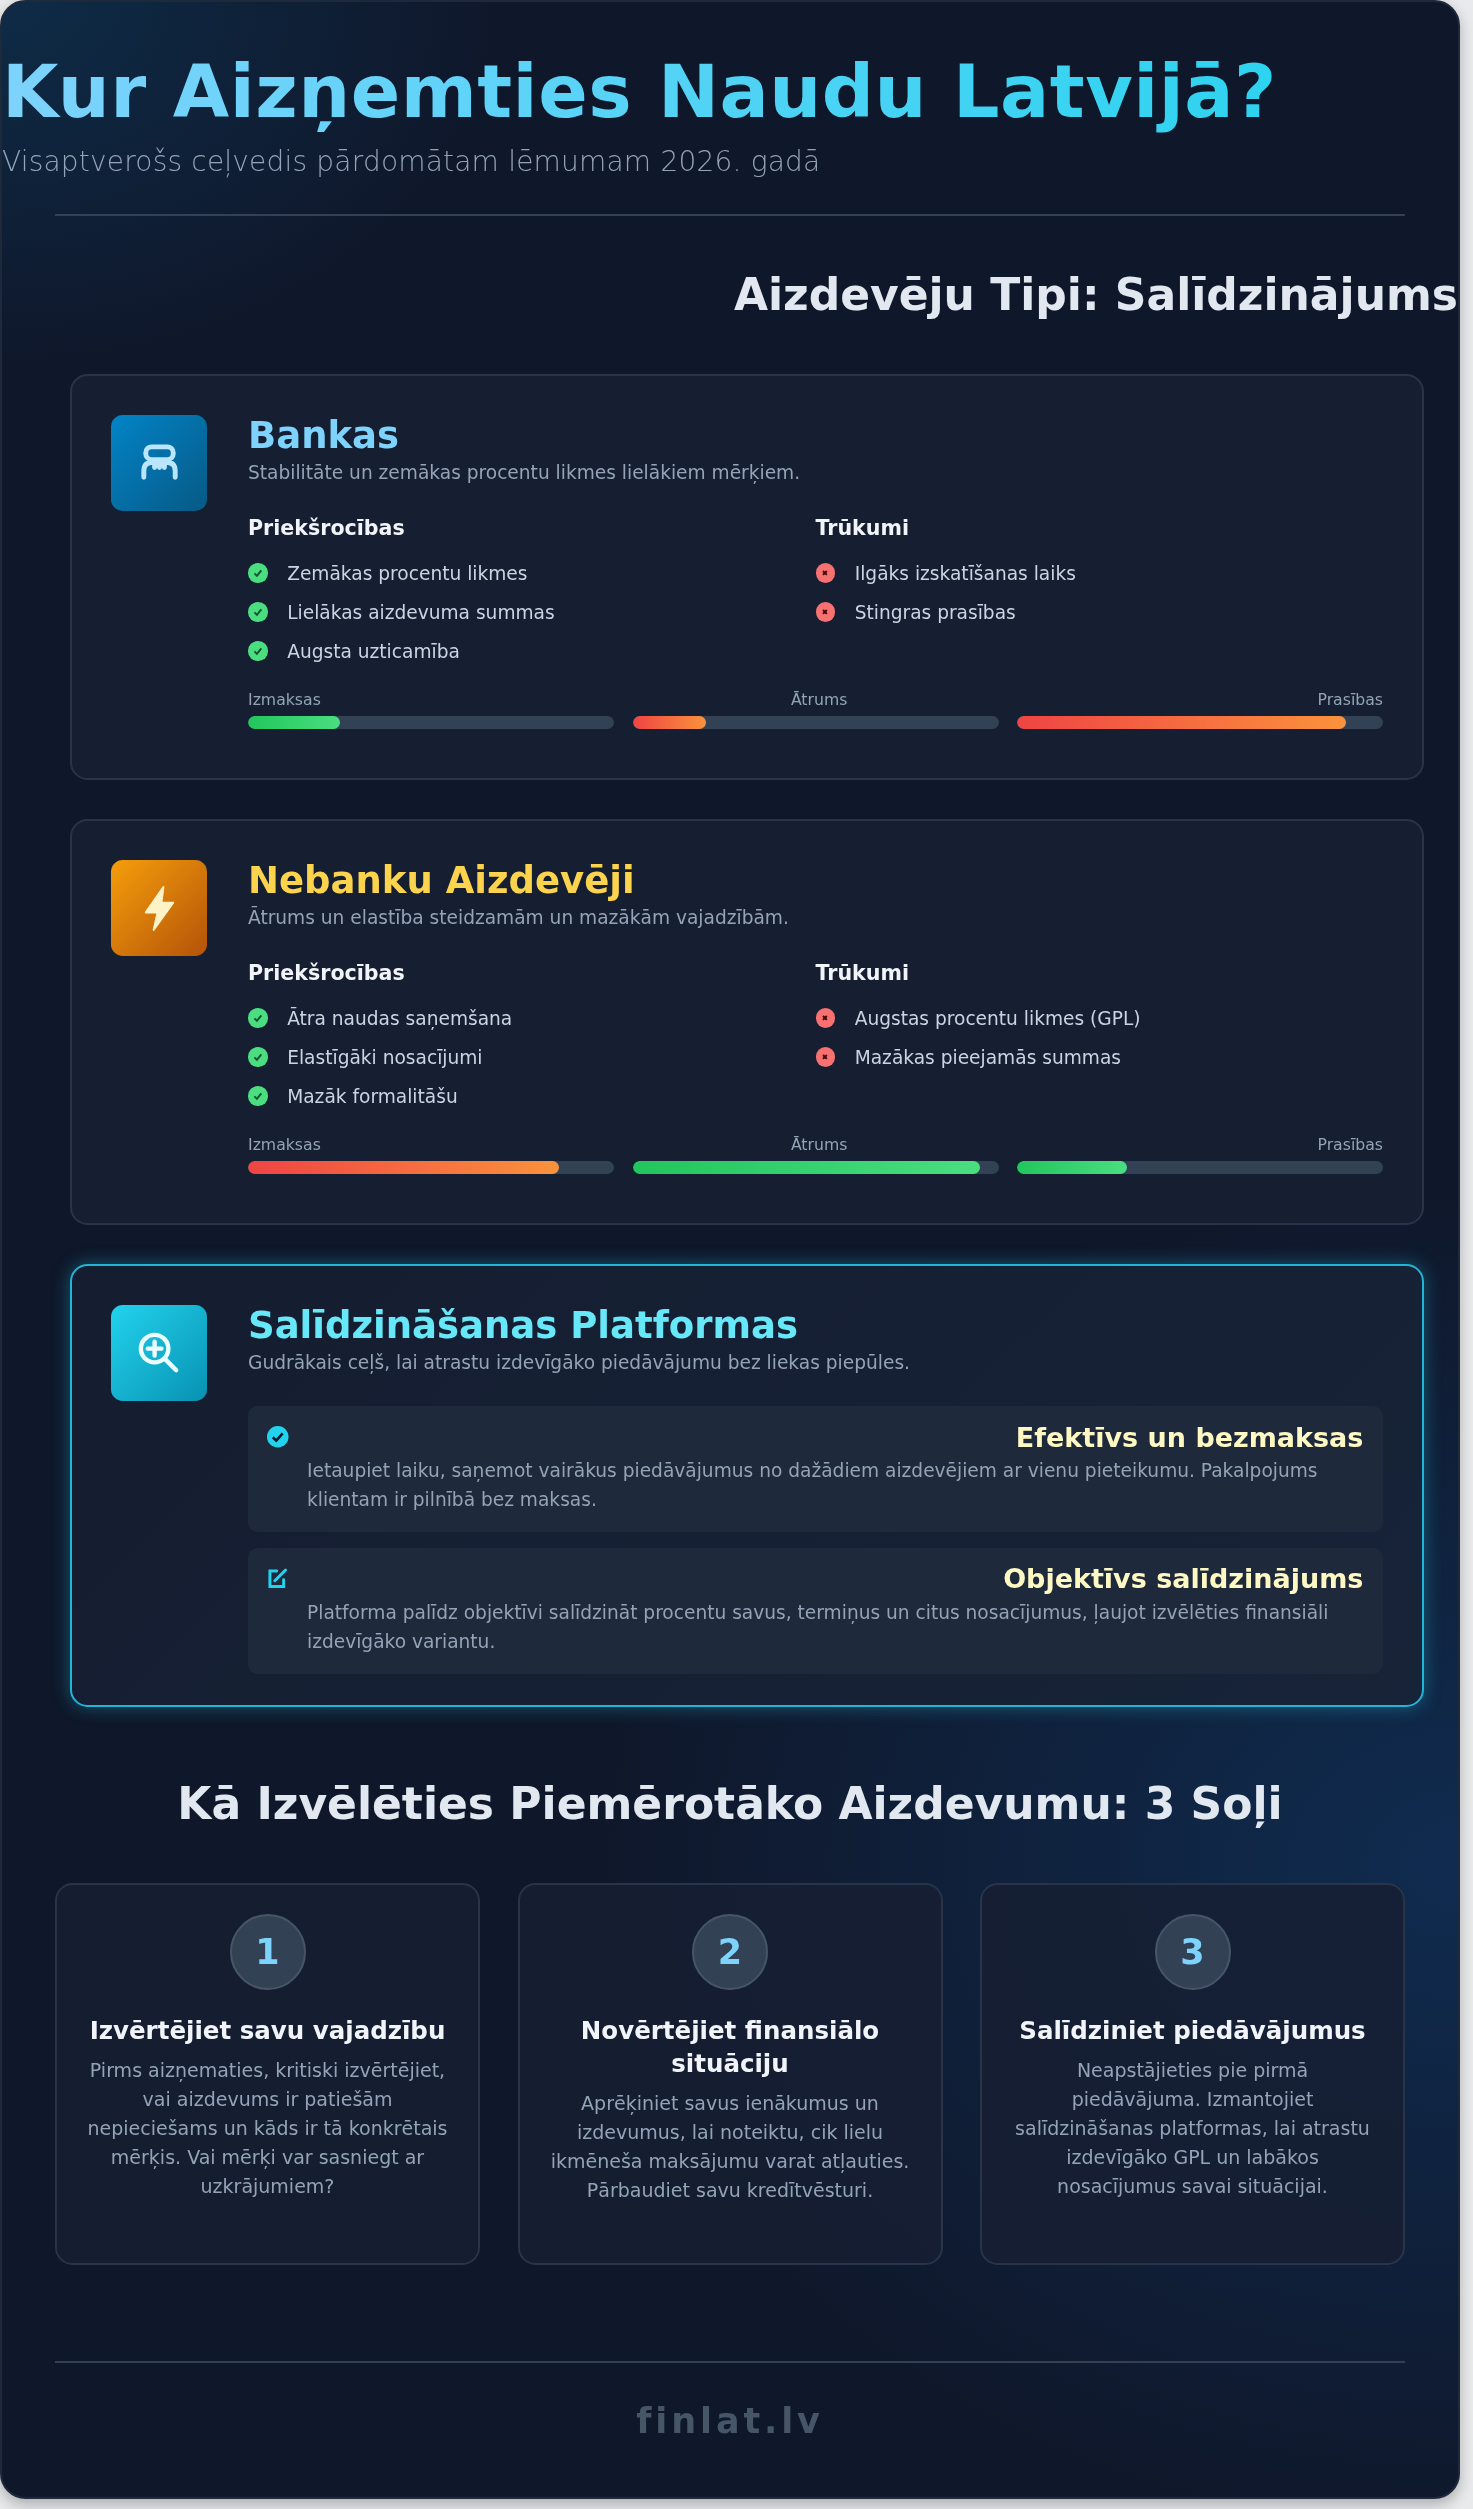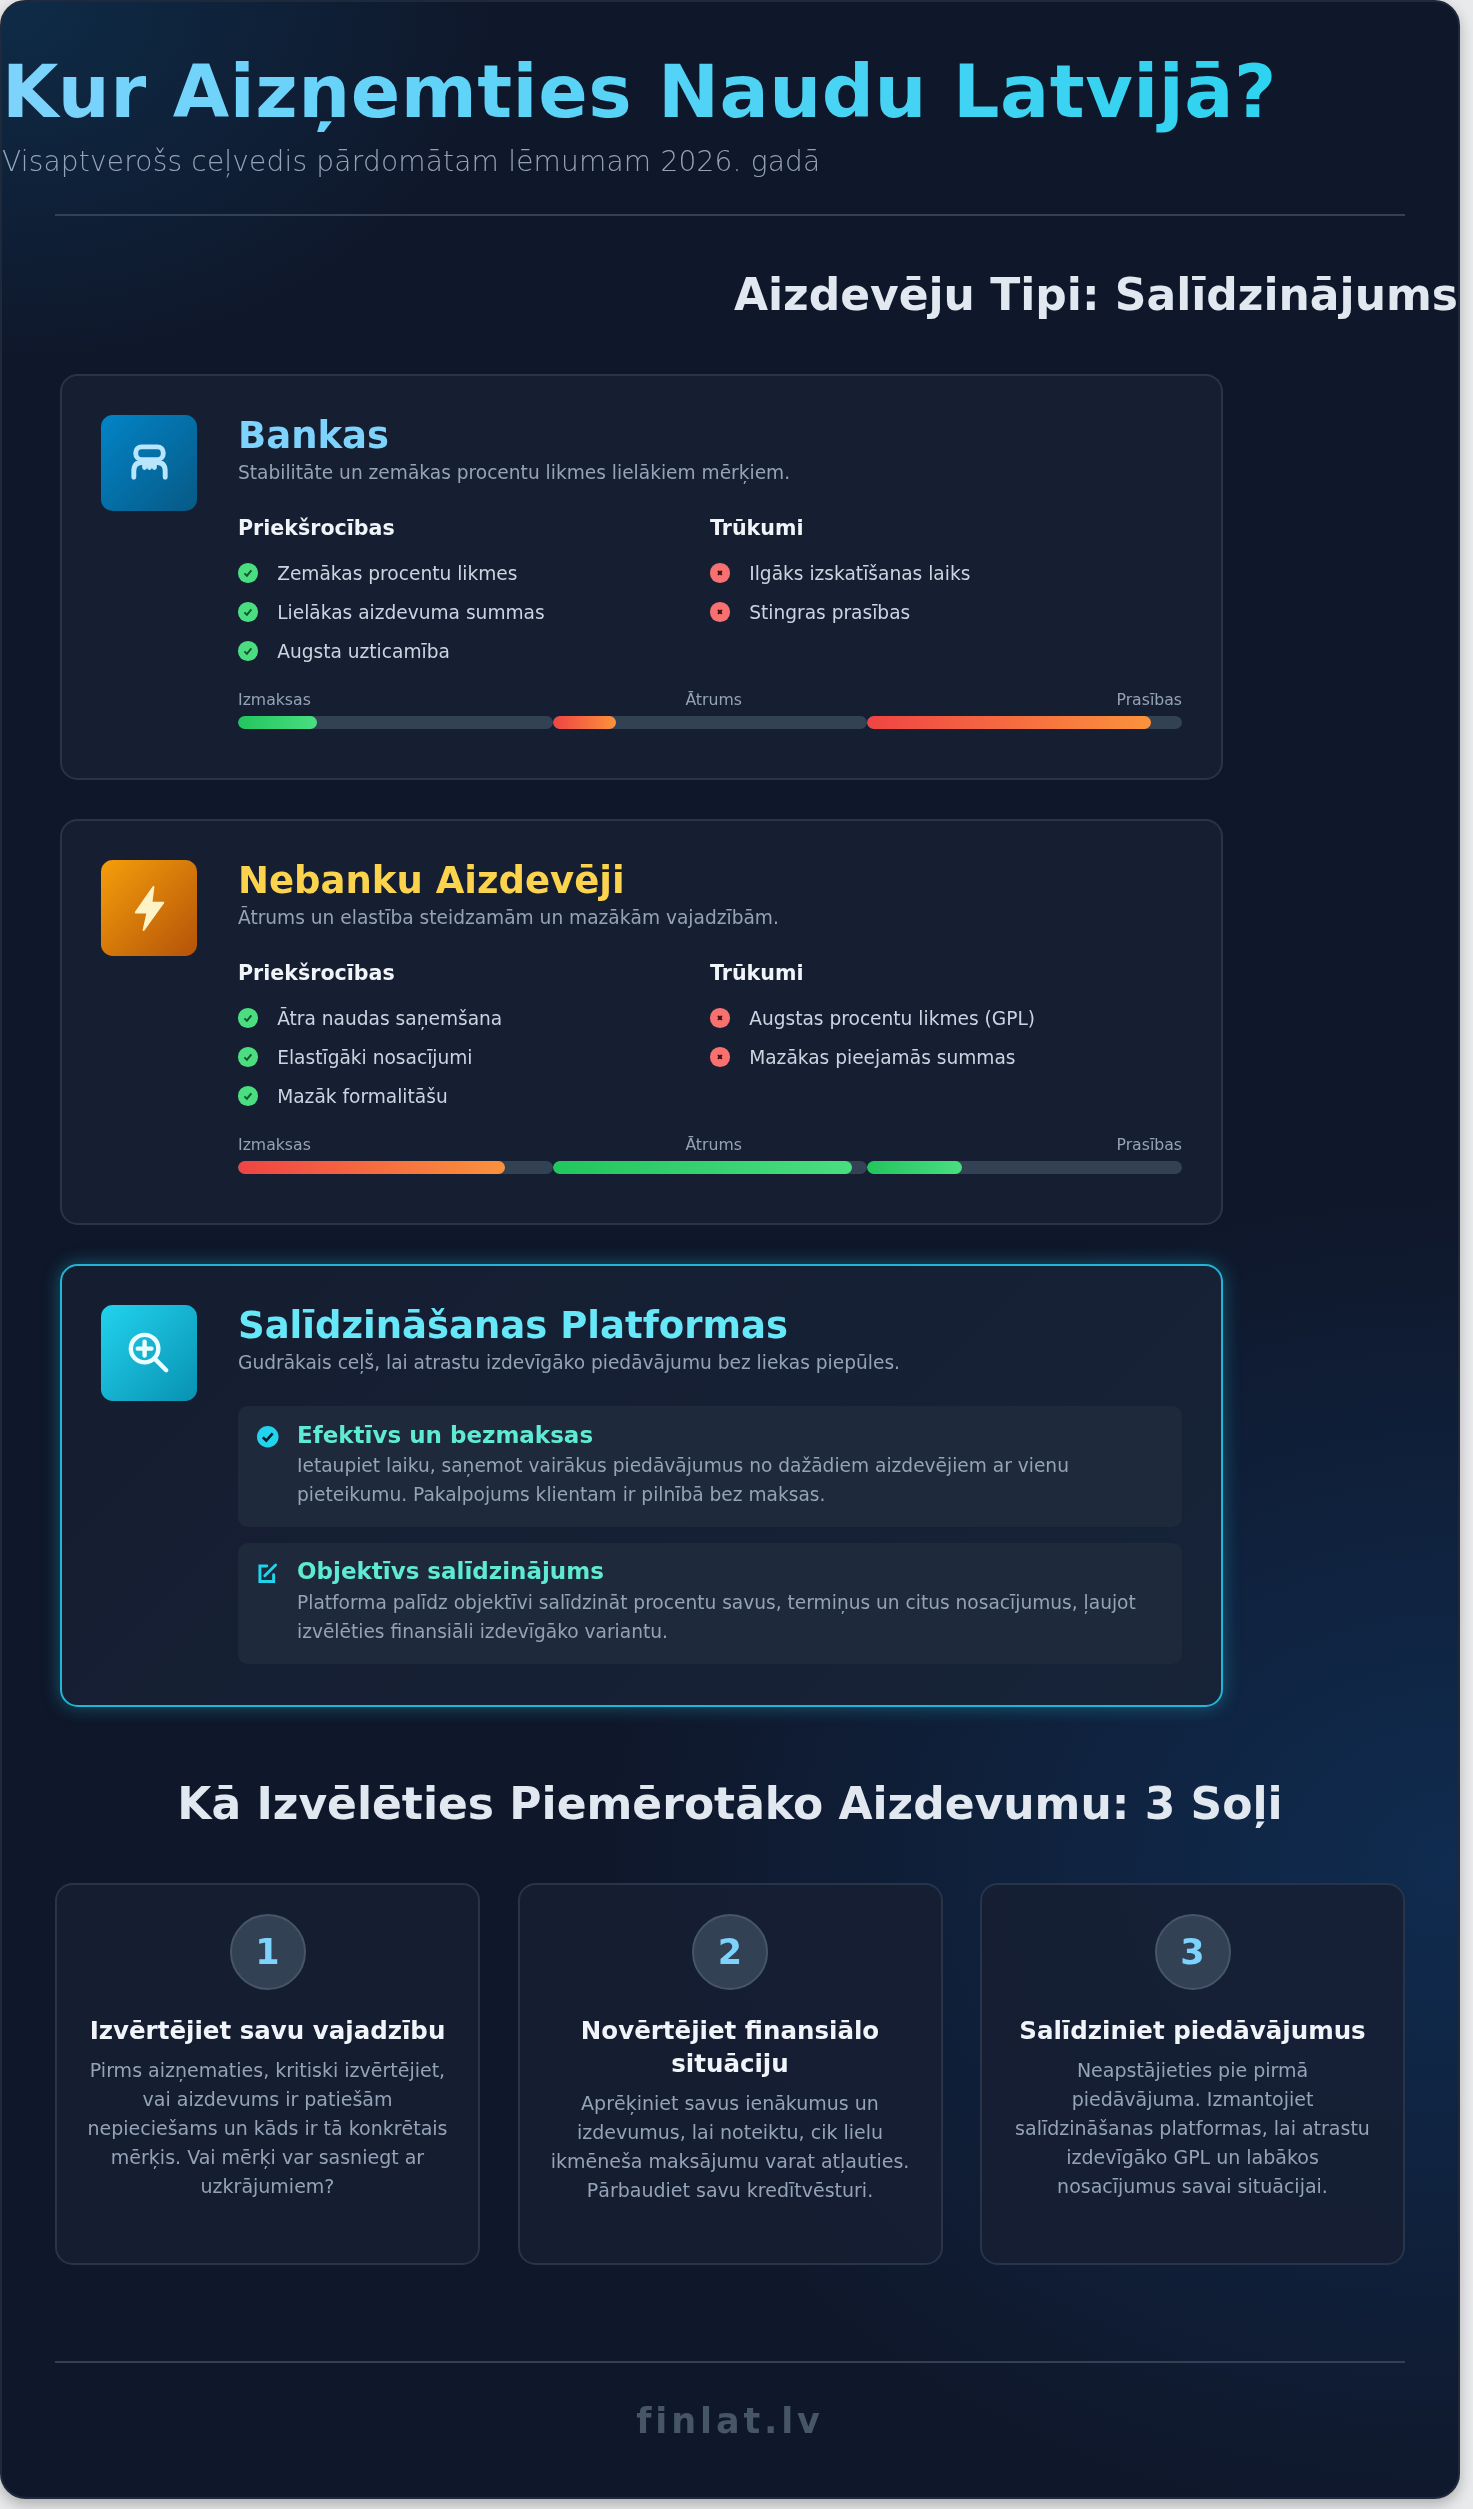--- a/index.html
+++ b/index.html
@@ -19,21 +19,21 @@
   .title {
     font-size: 73px; font-weight: bold; letter-spacing: 0.5px; line-height: 86px;
     background: linear-gradient(90deg, #7dd3fc, #22d3ee);
     -webkit-background-clip: text; background-clip: text; color: transparent;
   }
   .subtitle { font-size: 28px; font-weight: 300; color: #94a3b8; margin-top: 9.8px; letter-spacing: 0.2px; }
   .hr { position: absolute; left: 53px; right: 53px; height: 2px; background: #334155; }
   .section-title { position: absolute; left: 0; right: 0; text-align: center; font-size: 44px; font-weight: bold; color: #e2e8f0; }
 
   .card {
-    position: absolute; left: 58px; width: 1163px; border: 2px solid #273449;
+    position: absolute; left: 68px; width: 1354px; border: 2px solid #273449;
     border-radius: 17.6px; background: #161f32;
   }
   .card.highlight {
     border: 2.9px solid #22b5d6; box-shadow: 0 0 17.6px rgba(34,211,238,0.35);
     background: linear-gradient(135deg, #151d30 0%, #172338 100%);
   }
   .icon-box {
     position: absolute; left: 39px; top: 39px; width: 96px; height: 96px; border-radius: 11.8px;
     display: flex; align-items: center; justify-content: center;
   }
@@ -53,21 +53,21 @@
   .meters { margin-top: 19.6px; }
   .meter-labels { display: flex; justify-content: space-between; font-size: 15.7px; color: #94a3b8; height: 25.5px; }
   .meter-row { display: flex; justify-content: space-between; }
   .meter { width: 366px; height: 13.7px; border-radius: 6.9px; background: #334155; overflow: hidden; }
   .fill { height: 100%; border-radius: 6.9px; }
   .fill-green { background: linear-gradient(90deg, #22c55e, #4ade80); }
   .fill-red { background: linear-gradient(90deg, #ef4444, #fb923c); }
 
   .feature { margin-top: 0; background: #1e293b; border-radius: 9.8px; padding: 15.7px 19.6px 17.6px 59px; position: relative; }
   .feature .f-icon { position: absolute; left: 17.6px; top: 19.6px; width: 23.5px; height: 23.5px; }
-  .f-title { font-size: 23px; font-weight: bold; color: #5eead4; }
+  .f-title { font-size: 27px; font-weight: bold; color: #fef9c3; text-align: right; }
   .f-text { font-size: 18.6px; color: #94a3b8; line-height: 29px; margin-top: 3.9px; }
 
   .steps { position: absolute; left: 53px; right: 53px; top: 1881px; display: flex; justify-content: space-between; }
   .step {
     width: 425px; height: 382px; border: 2px solid #273449; border-radius: 17.6px;
     background: rgba(22,31,50,0.85); text-align: center; padding: 29px 27.4px 0;
   }
   .step-num {
     width: 76px; height: 76px; border-radius: 50%; margin: 0 auto; background: #334155;
     border: 2.9px solid #475569; display: flex; align-items: center; justify-content: center;

